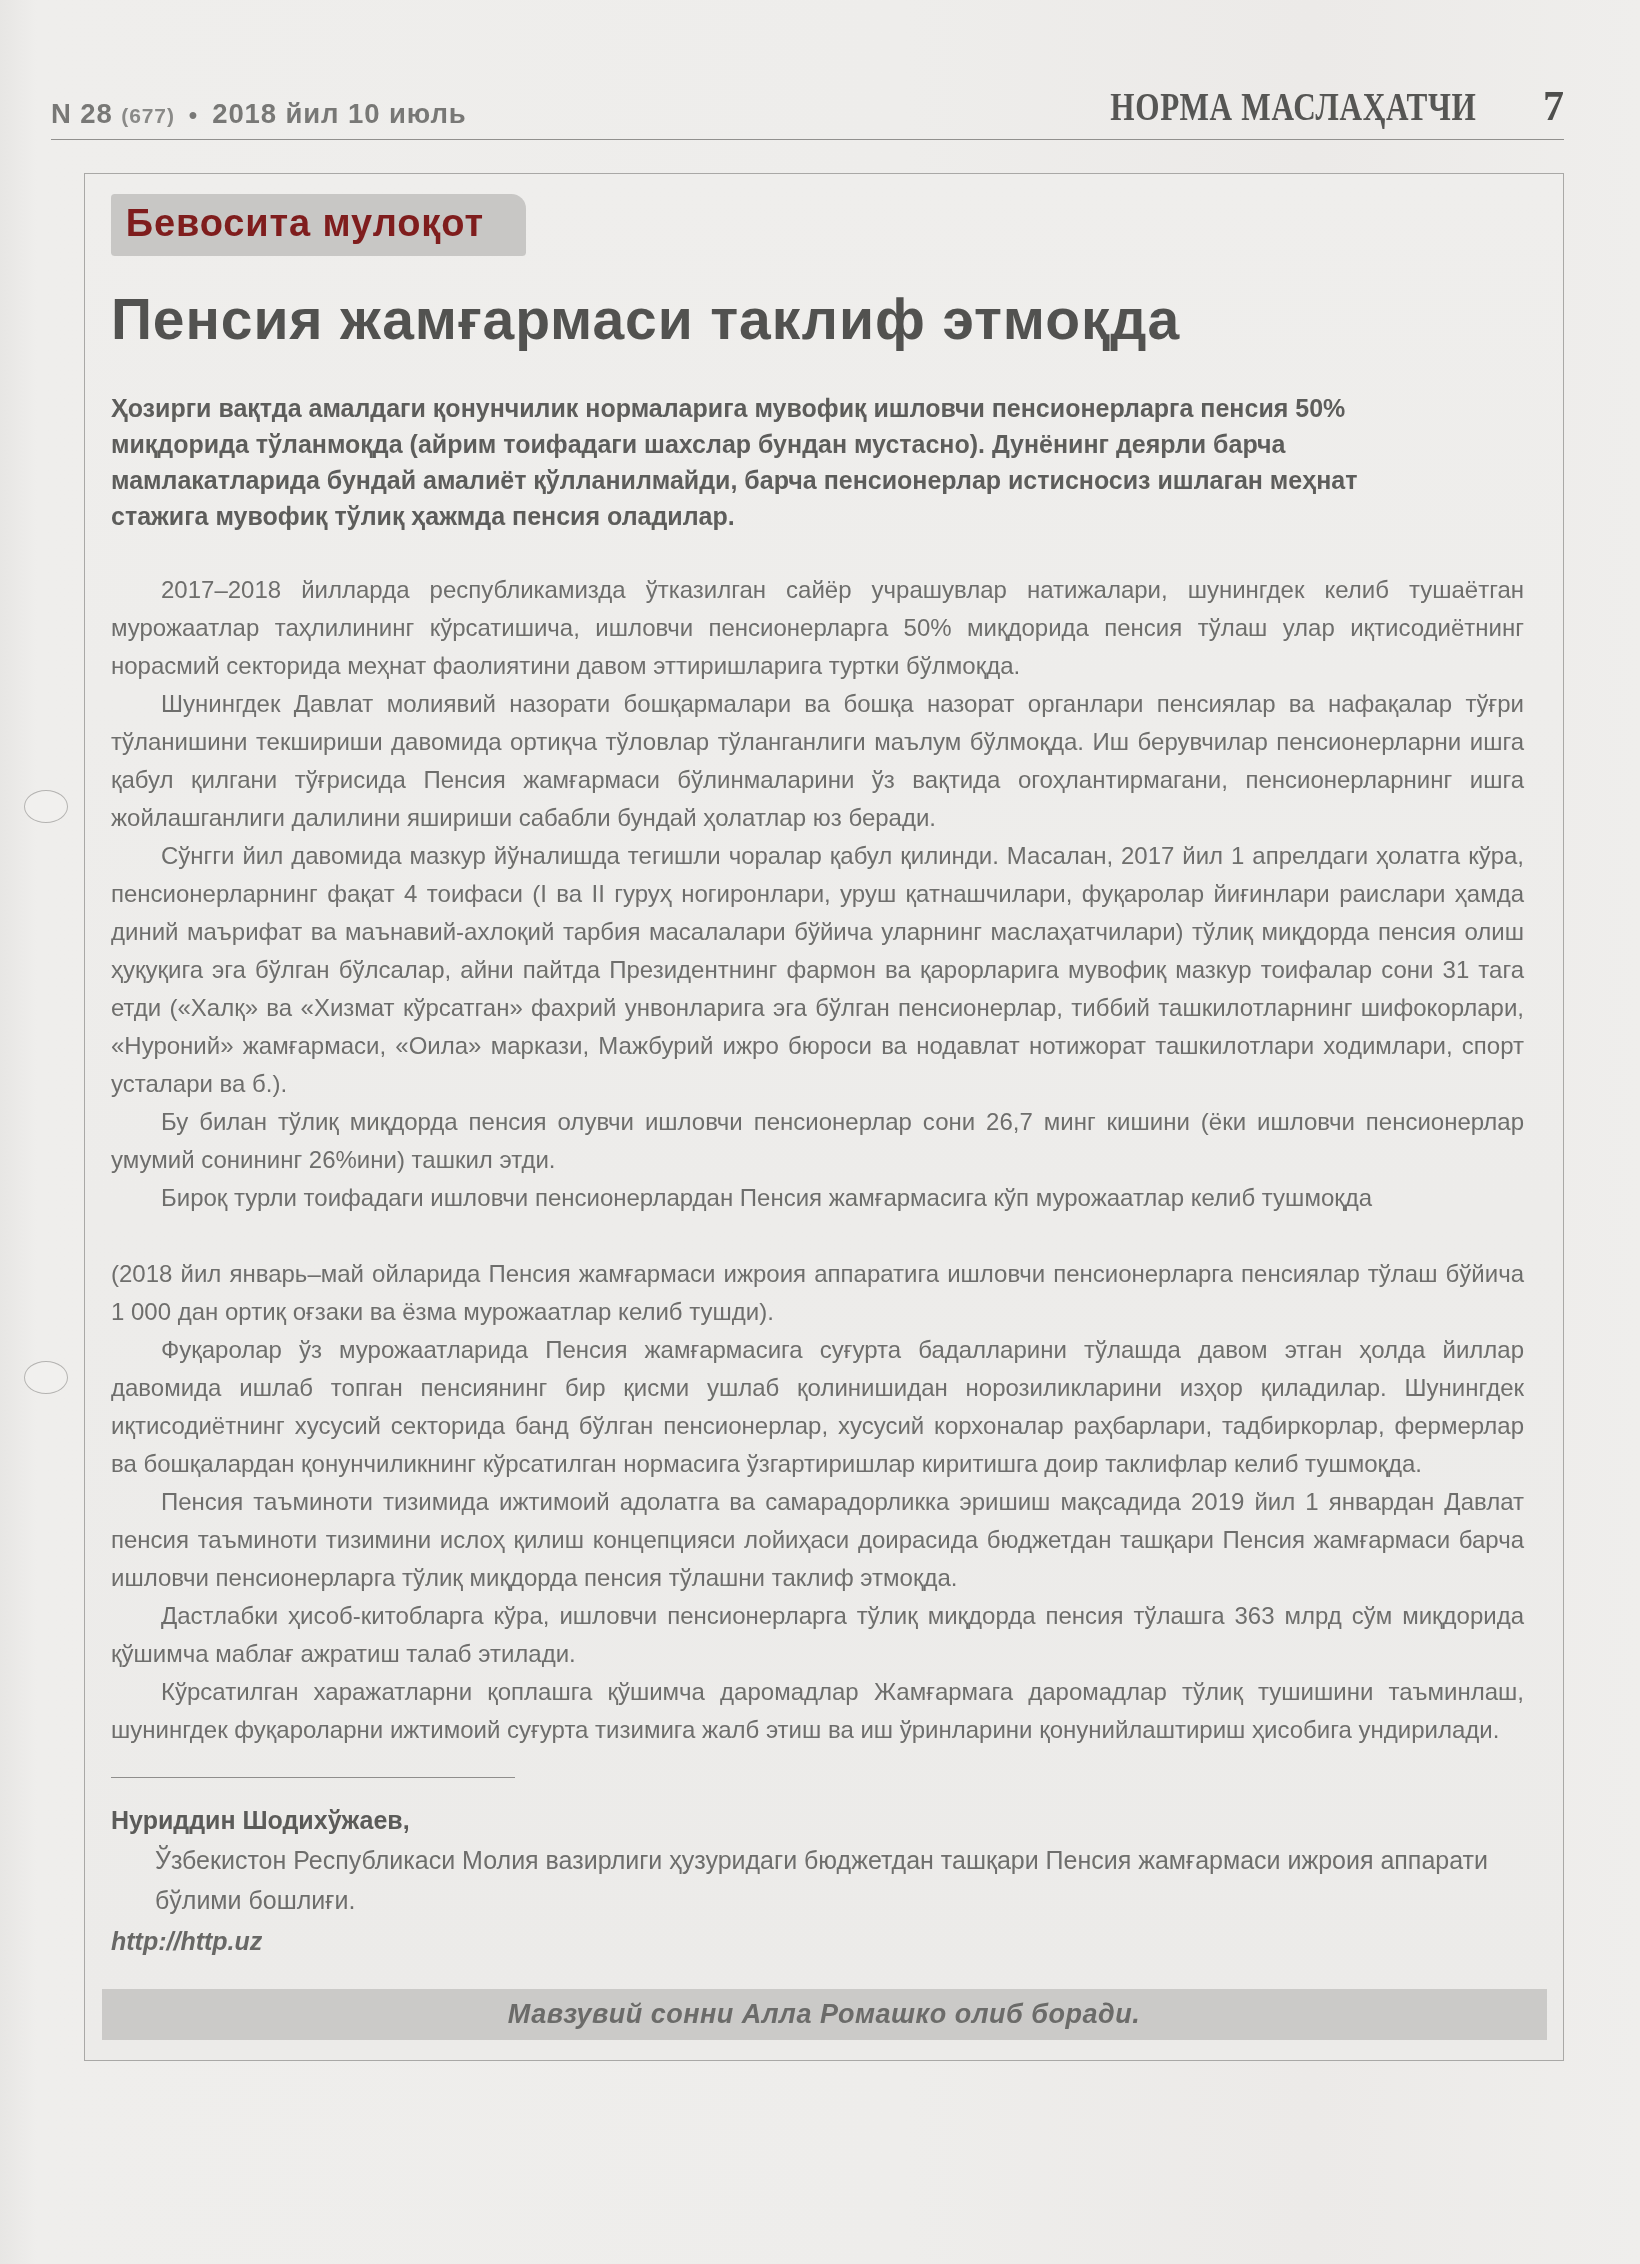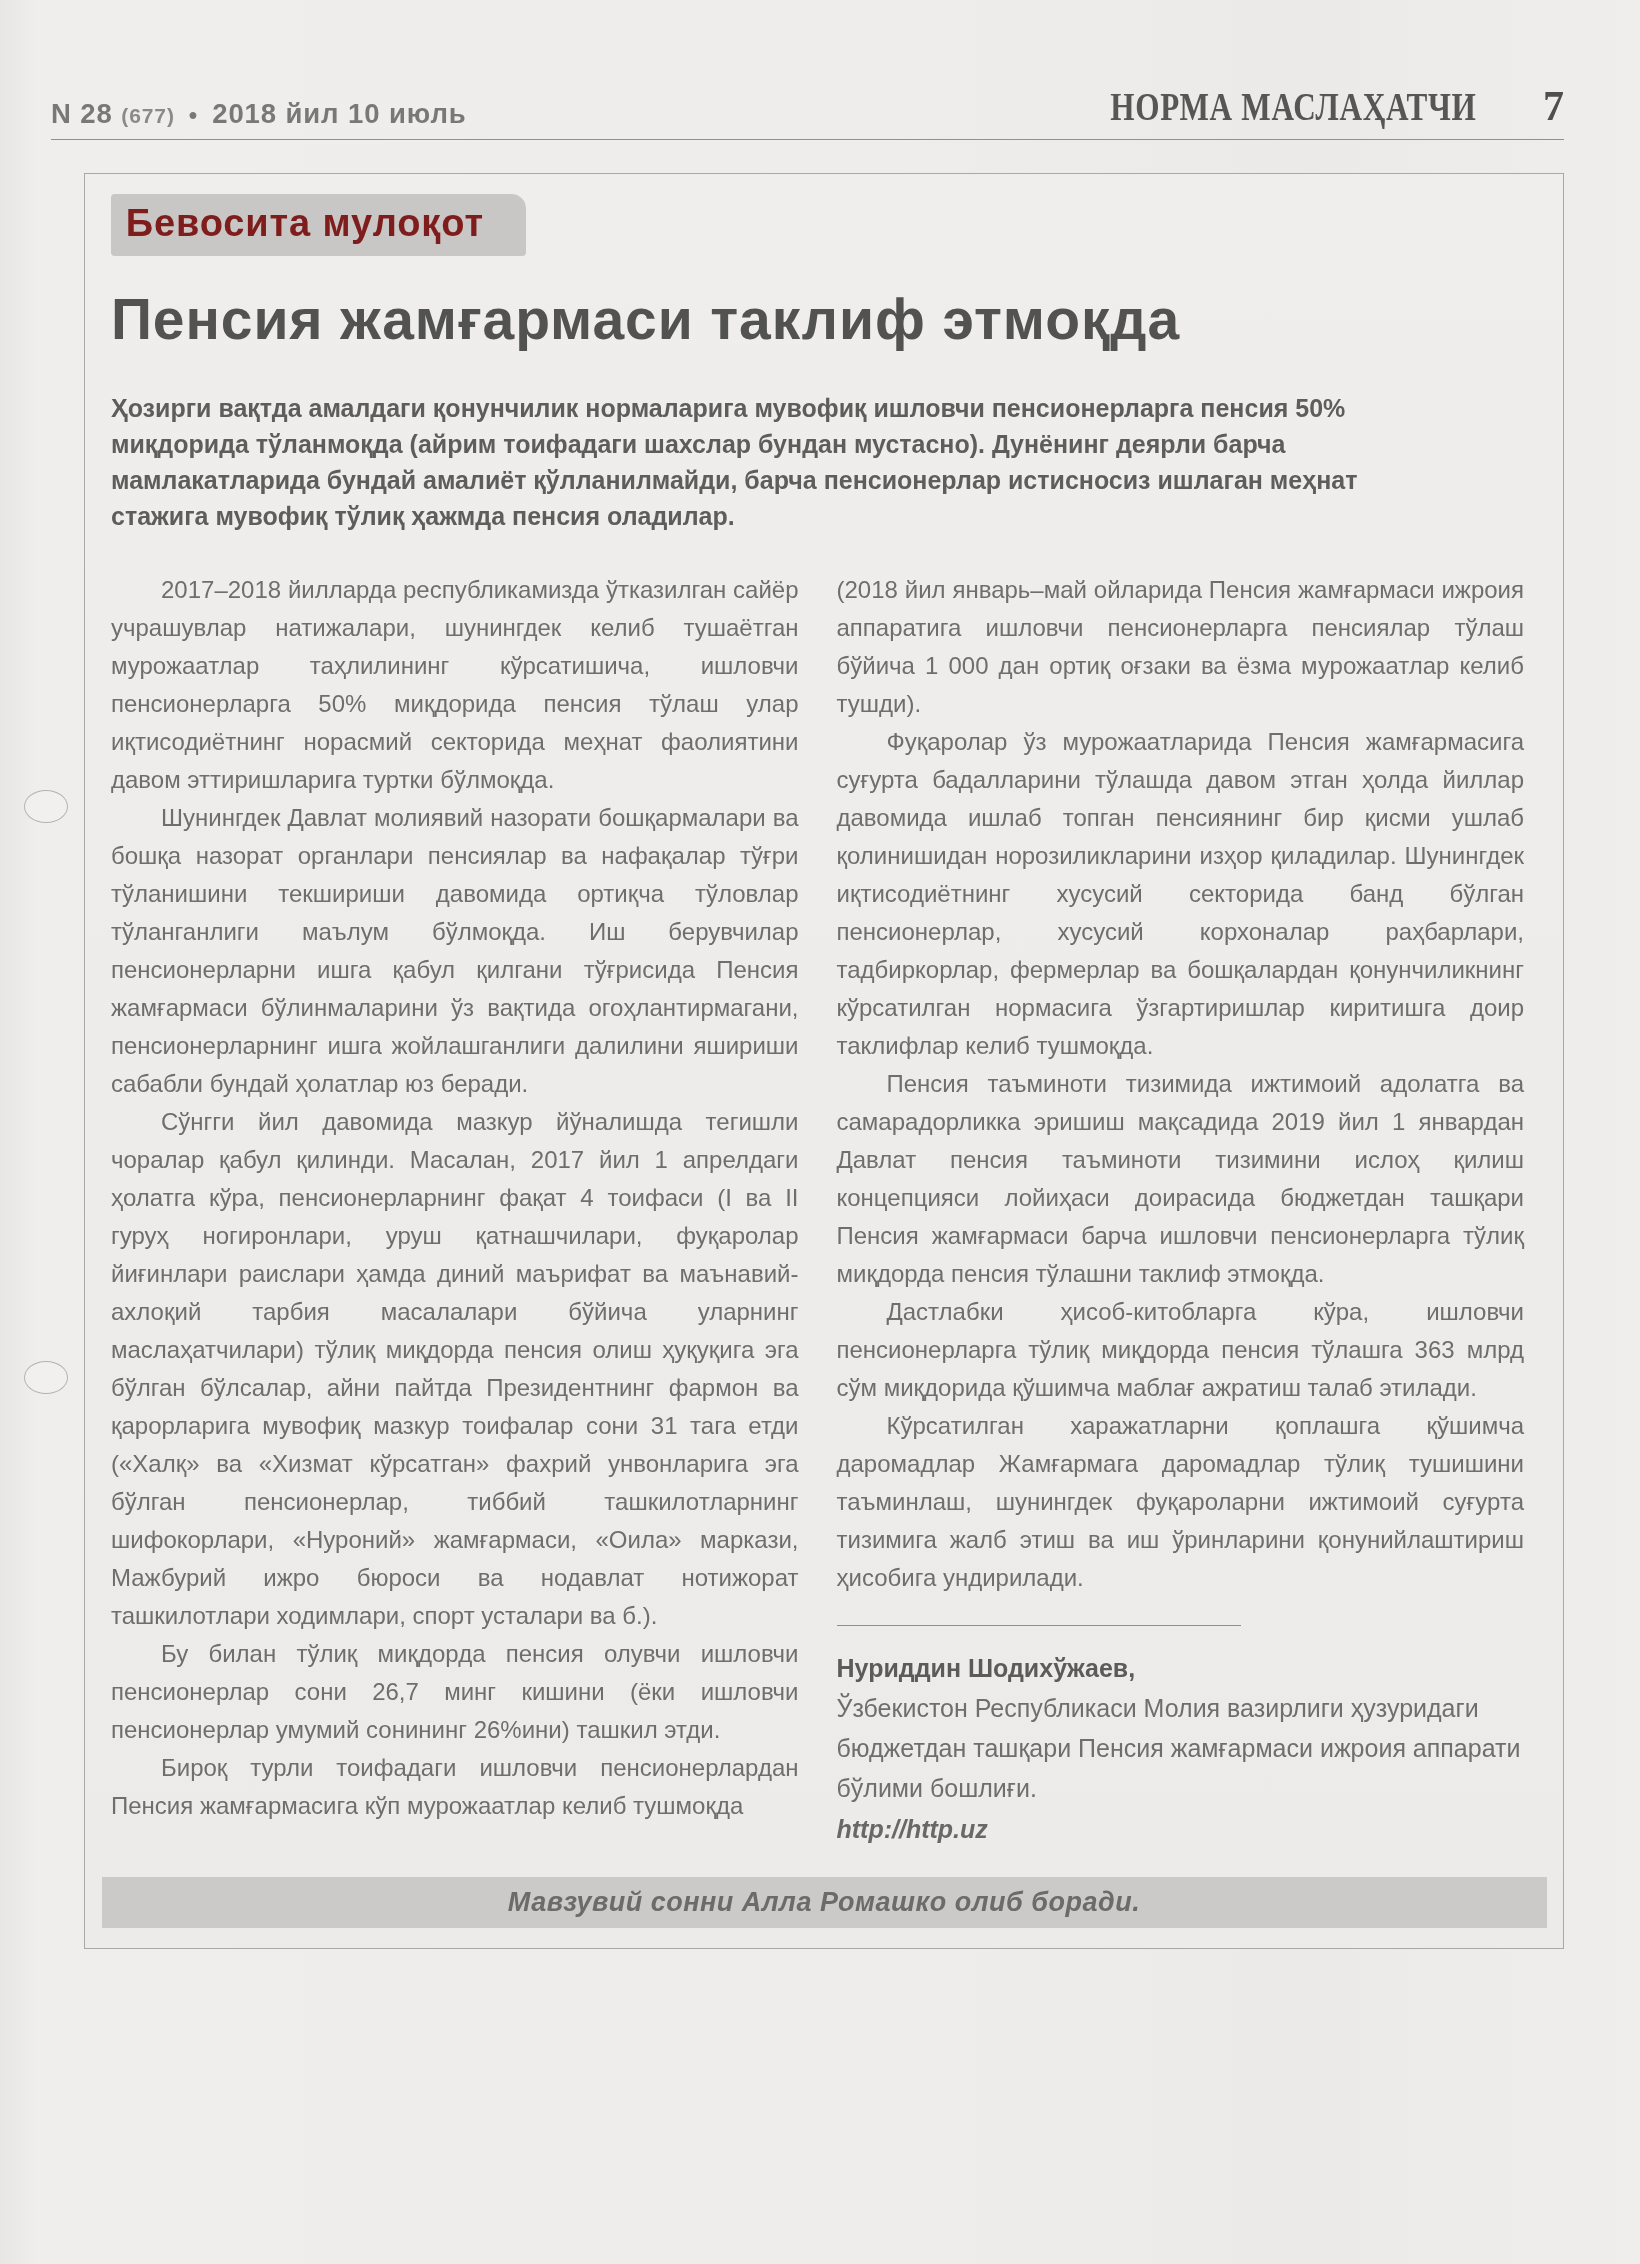--- a/index.html
+++ b/index.html
@@ -50,28 +50,28 @@
   }
   .title{
     margin:31px 0 0 0;font-size:57px;font-weight:bold;color:#525250;letter-spacing:0.9px;
     line-height:64px;
   }
   .lede{
     margin:39px 0 0 0;max-width:1330px;font-size:25px;font-weight:bold;
     line-height:36px;color:#5d5d5b;
   }
 
-  .columns{display:flex;gap:38px;margin-top:37px;}
+  .columns{display:flex;gap:38px;margin-top:37px;flex-direction:column;}
   .col{flex:1;font-size:24px;line-height:38px;color:#6e6e6c;text-align:justify;}
   .col p{margin:0;text-indent:50px;}
   .col p.cont{text-indent:0;}
 
   .author-divider{width:404px;border-top:1.8px solid #8f8e8c;margin:27.5px 0 22px 0;}
   .author-name{font-weight:bold;font-size:25px;color:#5b5b59;line-height:40px;text-align:left;}
-  .author-aff{font-size:25px;line-height:40px;color:#6e6e6c;text-align:left;}
+  .author-aff{font-size:25px;line-height:40px;color:#6e6e6c;text-align:left;margin-left:44px;}
   .author-url{font-size:25px;font-weight:bold;font-style:italic;color:#686866;line-height:42px;text-align:left;}
 
   .info-box{margin:42px 37px 0 57px;}
   .info-head{
     background:linear-gradient(180deg,#b3b2b0,#a3a2a0);
     color:#f3f2f0;font-style:italic;font-weight:bold;font-size:27.5px;
     padding:7.3px 22px 9.2px 24px;letter-spacing:0.9px;
   }
   .info-body{
     background:#d8d7d5;color:#7b7b79;font-size:25px;line-height:40px;

